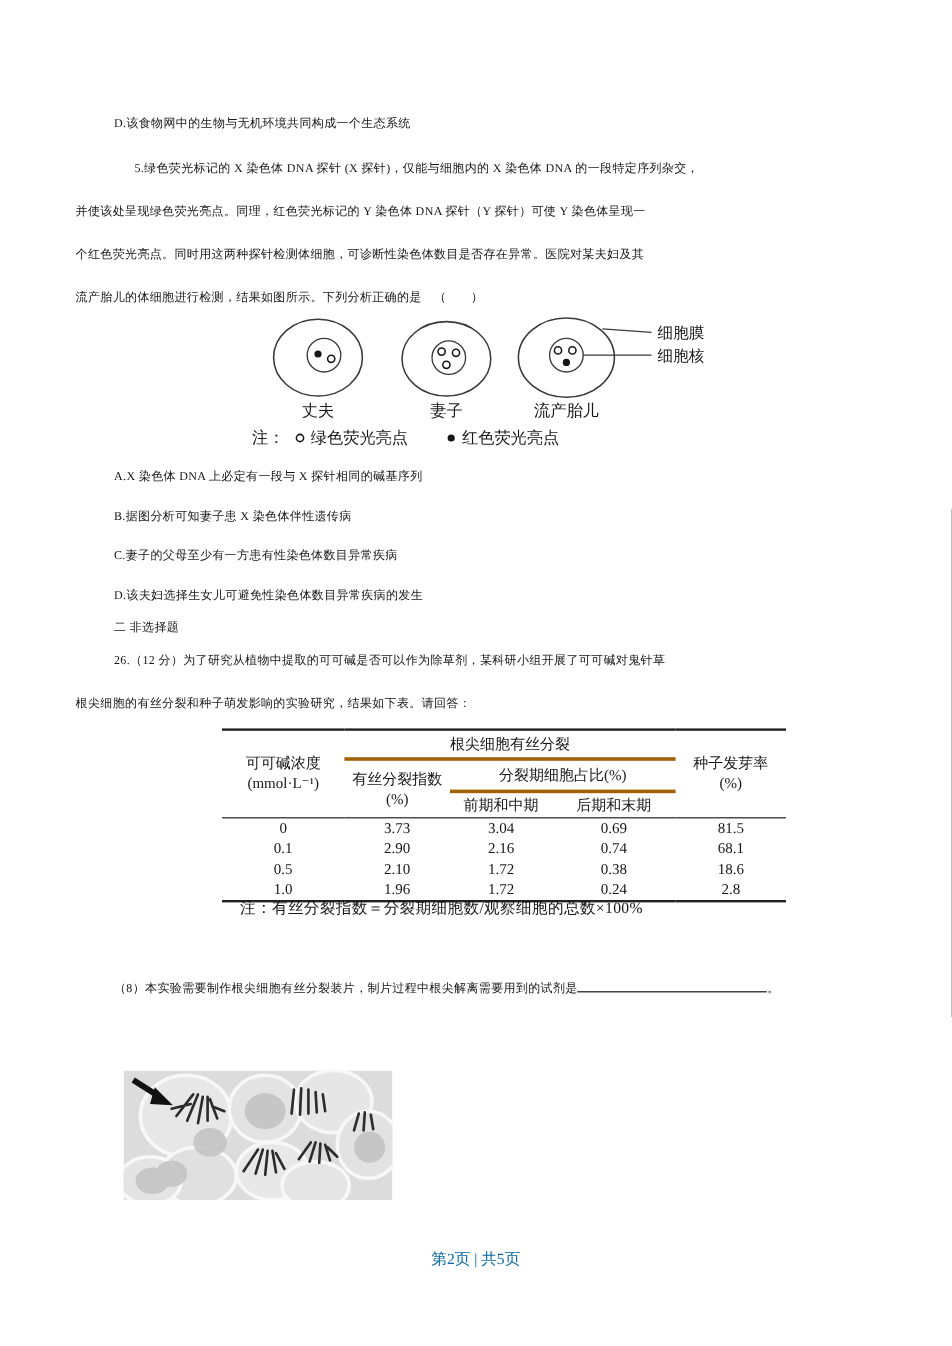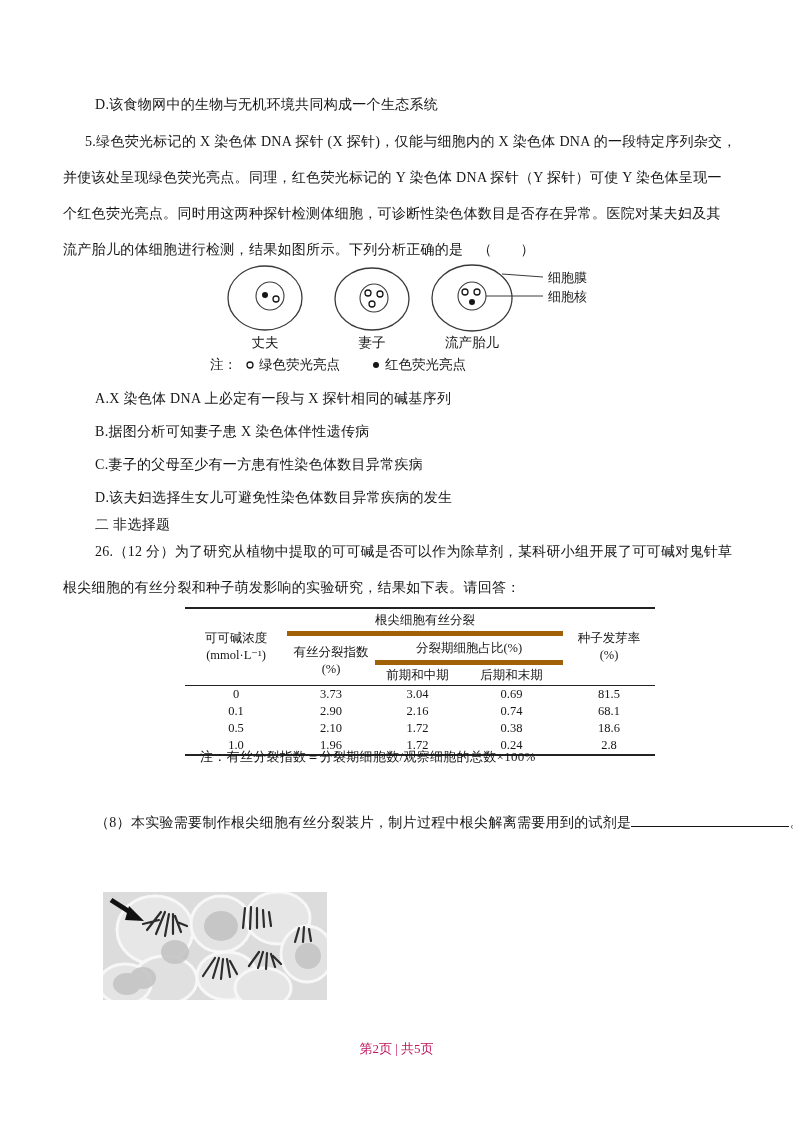--- a/index.html
+++ b/index.html
@@ -7,21 +7,21 @@
     position:relative;
     width:793px;height:1122px;
     margin:0 auto;
     background:#ffffff;
     font-family:"Liberation Serif","DejaVu Serif",serif;
     color:#161616;
     overflow:hidden;
   }
   .line{
     position:absolute;
-    font-size:14px;
+    font-size:10px;
     letter-spacing:0.3px;
     white-space:nowrap;
   }
   .blank{
     display:inline-block;
     border-bottom:1px solid #161616;
     height:14px;
     vertical-align:baseline;
   }
   .blank-1{width:158px;}
@@ -37,44 +37,44 @@
     table-layout:fixed;
   }
   .qtable td{
     text-align:center;
     vertical-align:middle;
     padding:0 2px;
     line-height:1.35;
   }
   .qtable{border-top:2px solid #222;border-bottom:2px solid #222;}
   .qtable td.hsep{border-bottom:1.5px solid #222;}
-  .qtable td.thin-under{border-bottom:5px solid #a16207;}
+  .qtable td.thin-under{border-bottom:3px solid #a16207;}
   .qtable tr.hdr1 td{height:22px;}
   .qtable tr.hdr2 td{height:24px;}
   .qtable tr.hdr3 td{height:20px;}
   .qtable tr.data td{height:17px;}
   .figure-svg{position:absolute;left:180px;top:252px;}
   .micro-svg{position:absolute;left:103px;top:892px;}
   .footer{
     position:absolute;
     left:0;right:0;top:1040px;
     text-align:center;
     font-size:13px;
-    color:#be185d;
+    color:#0369a1;
   }
   svg text{font-family:"Liberation Serif","DejaVu Serif",serif;fill:#161616;}
 </style>
 </head>
 <body>
 
 <div class="page">
 
   <div class="line" style="left:95px;top:96px">D.该食物网中的生物与无机环境共同构成一个生态系统</div>
 
-  <div class="line" style="left:85px;top:133px">5.绿色荧光标记的 X 染色体 DNA 探针 (X 探针)，仅能与细胞内的 X 染色体 DNA 的一段特定序列杂交，</div>
+  <div class="line" style="left:112px;top:133px">5.绿色荧光标记的 X 染色体 DNA 探针 (X 探针)，仅能与细胞内的 X 染色体 DNA 的一段特定序列杂交，</div>
   <div class="line" style="left:63px;top:205px">个红色荧光亮点。同时用这两种探针检测体细胞，可诊断性染色体数目是否存在异常。医院对某夫妇及其</div>
   <div class="line" style="left:63px;top:169px">并使该处呈现绿色荧光亮点。同理，红色荧光标记的 Y 染色体 DNA 探针（Y 探针）可使 Y 染色体呈现一</div>
   <div class="line" style="left:63px;top:241px">流产胎儿的体细胞进行检测，结果如图所示。下列分析正确的是　（　　）</div>
 
   <svg class="figure-svg" width="470" height="135" viewBox="0 0 470 135">
 
     <g>
       <ellipse cx="85" cy="46" rx="37" ry="32" fill="none" stroke="#3a3a3a" stroke-width="1.3"></ellipse>
       <circle cx="90" cy="44" r="14" fill="none" stroke="#3a3a3a" stroke-width="1.1"></circle>
       <circle cx="85" cy="43" r="3" fill="#161616"></circle>

